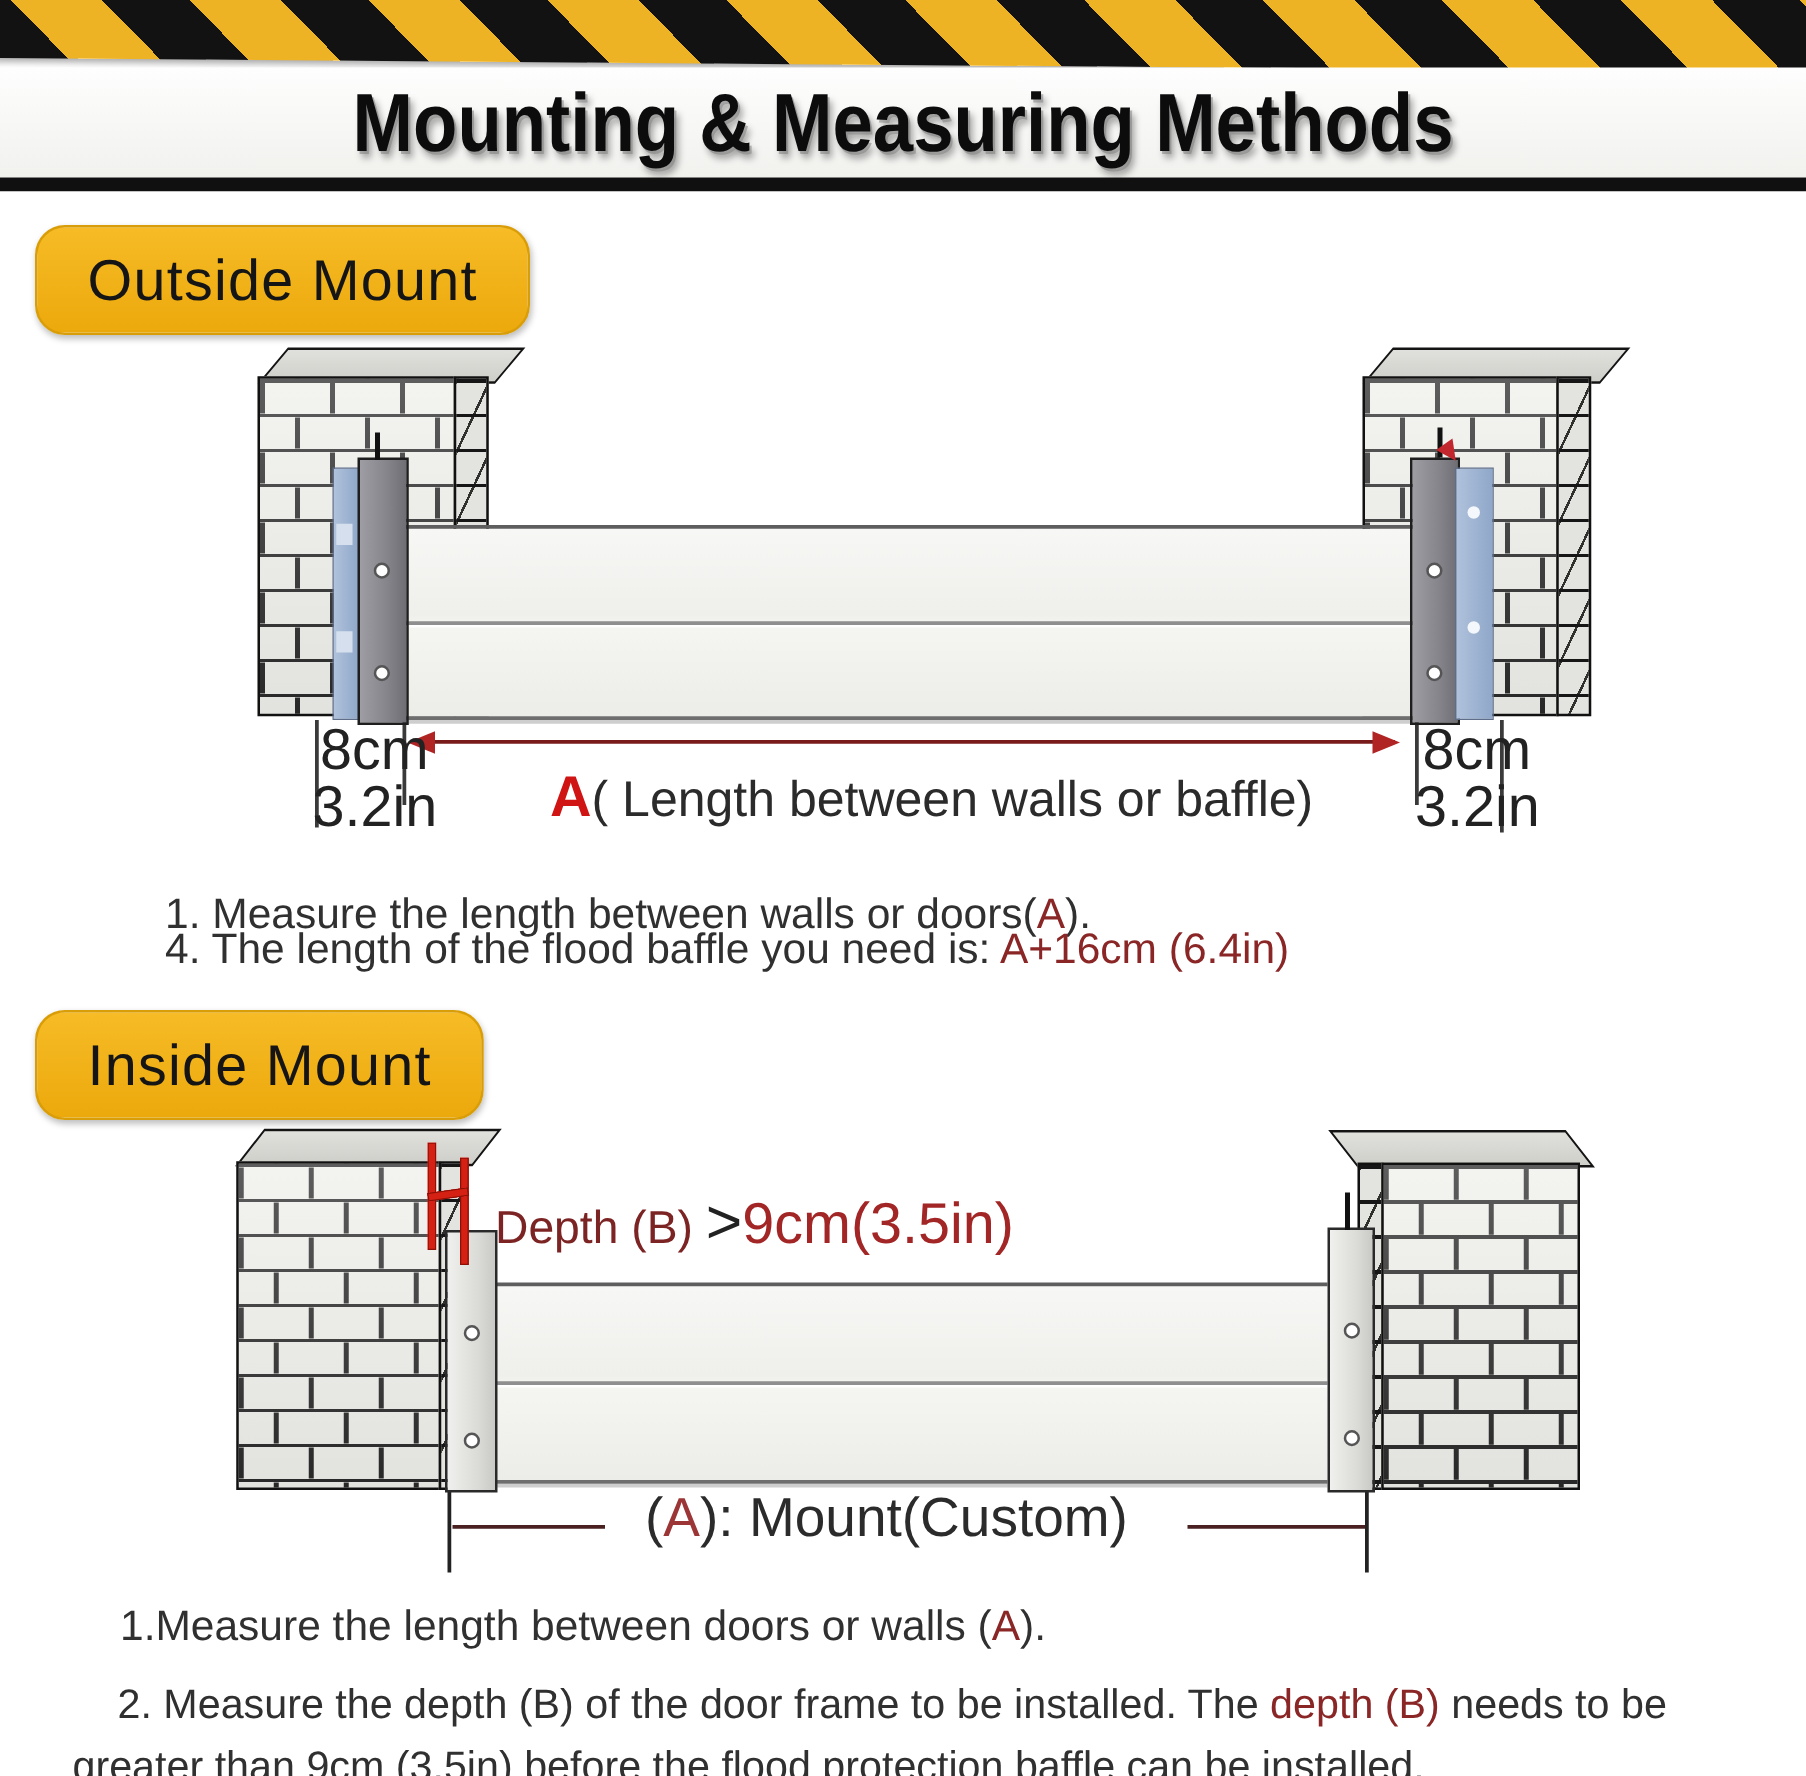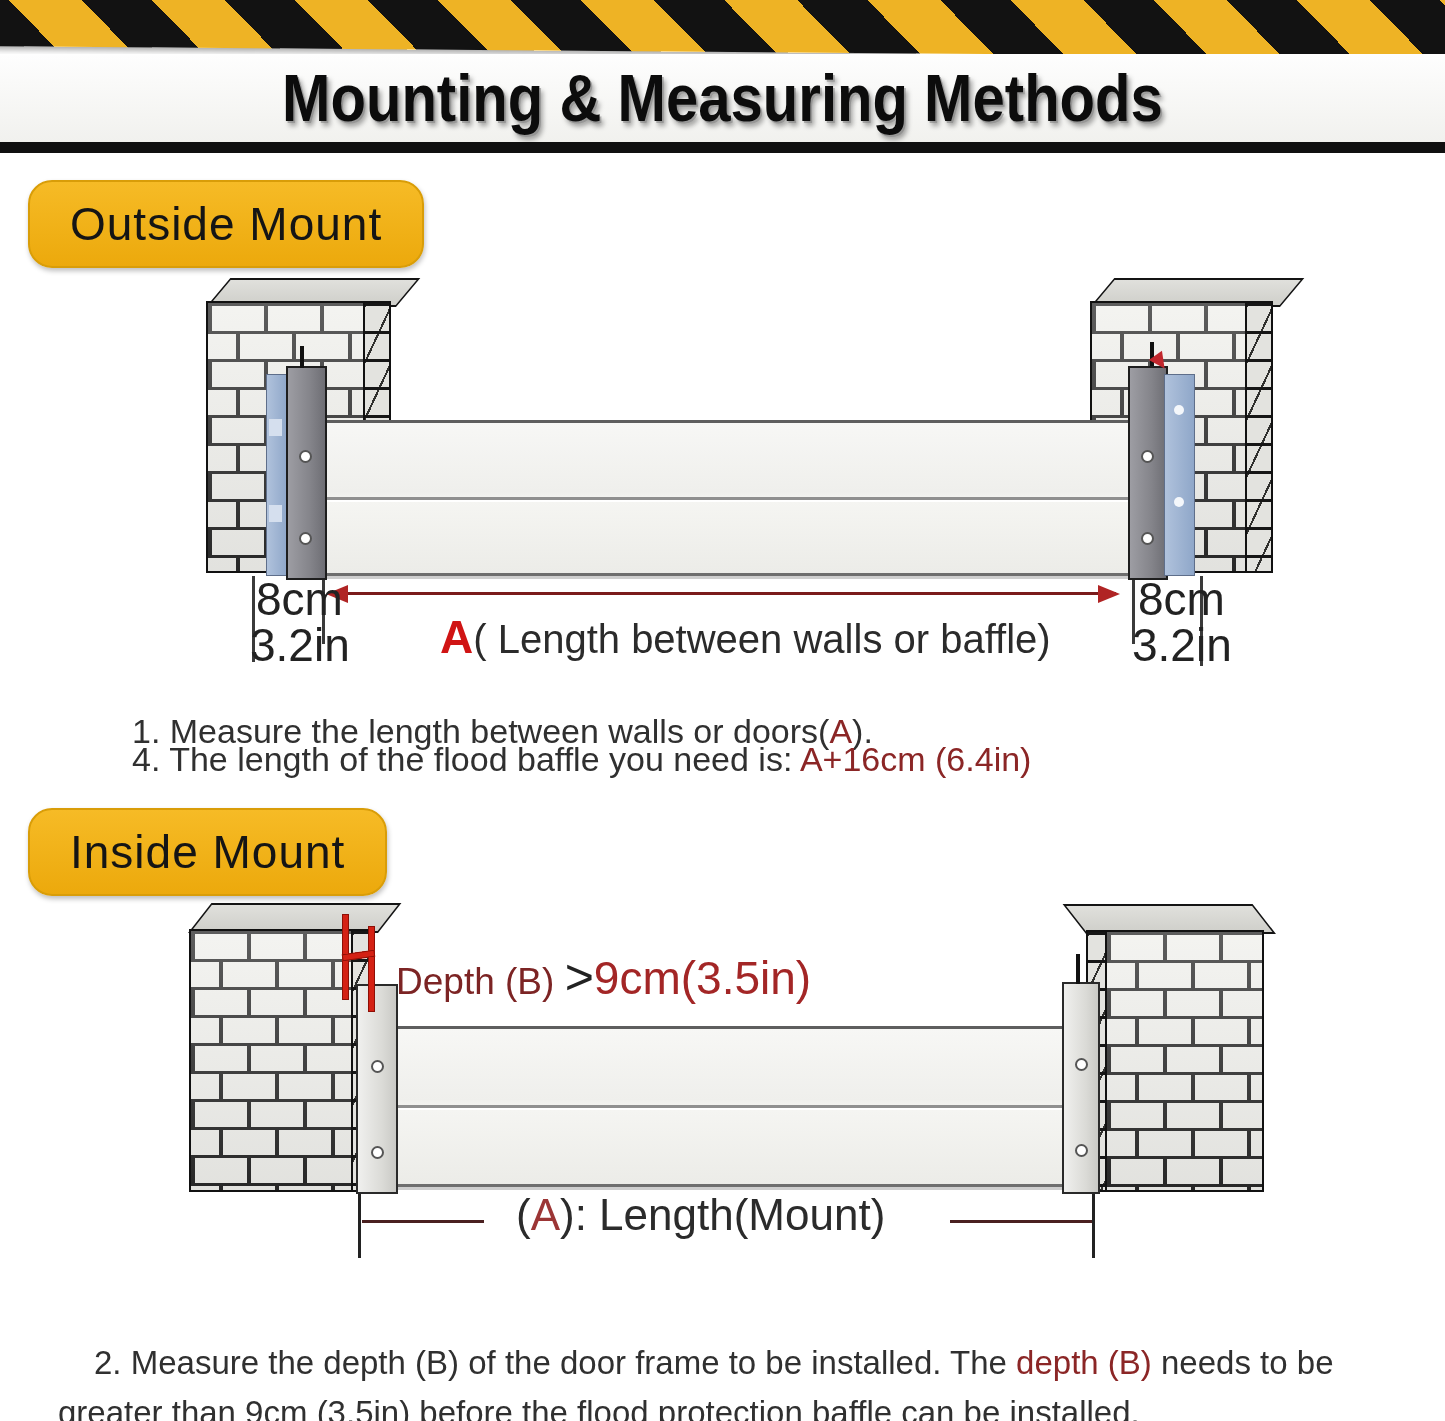--- a/index.html
+++ b/index.html
@@ -184,20 +184,23 @@
 
   <div class="abs" id="depth-label">
     <span class="d-word">Depth (B) </span><span class="d-gt">&gt;</span><span class="d-val">9cm(3.5in)</span>
   </div>
 
   <div class="tick" style="left:358px;top:1192px;height:66px;background:#222;"></div>
   <div class="tick" style="left:1092px;top:1192px;height:66px;background:#222;"></div>
   <div class="dim-line2" style="left:362px;top:1220px;width:122px;"></div>
   <div class="dim-line2" style="left:950px;top:1220px;width:142px;"></div>
   <div class="abs" id="len-label">
-    <span>(</span><span class="red-a">A</span><span>): Length(Mount)</span>
-  </div>
-
+    <span>(</span><span class="red-a">A</span><span>): Mount(Custom)</span>
+  </div>
+
+  <div class="step" style="left:96px;top:1282px;">
+    <span>1.Measure the length between doors or walls (</span><span class="maroon">A</span><span>).</span>
+  </div>
   <div class="step" id="inside-step2">
     <span>2. Measure the depth (B) of the door frame to be installed. The </span><span class="maroon">depth (B)</span><span> needs to be greater than 9cm (3.5in) before the flood protection baffle can be installed.</span>
   </div>
 
 </div>
 
 </body></html>

